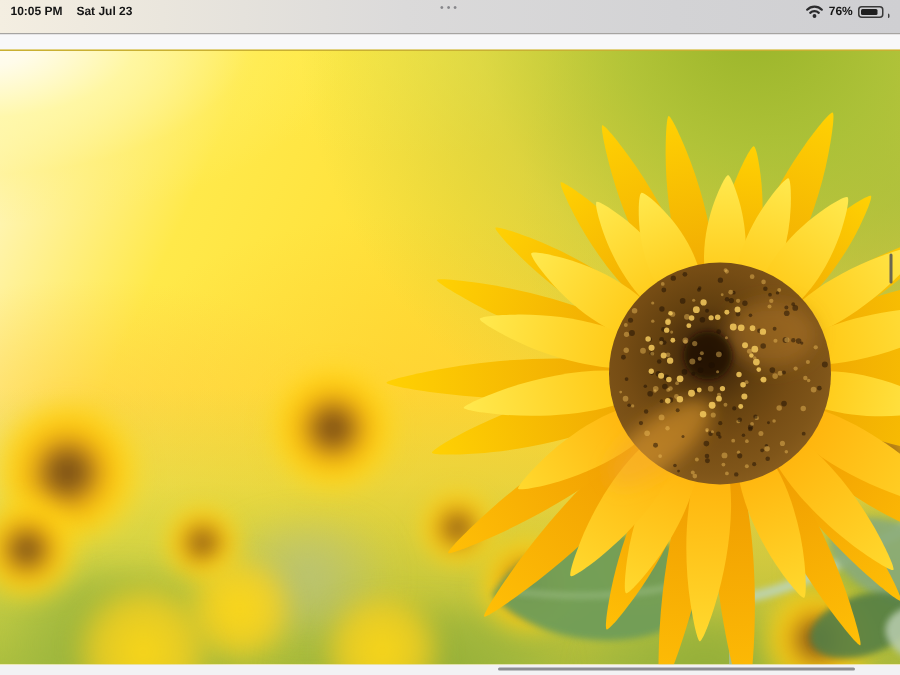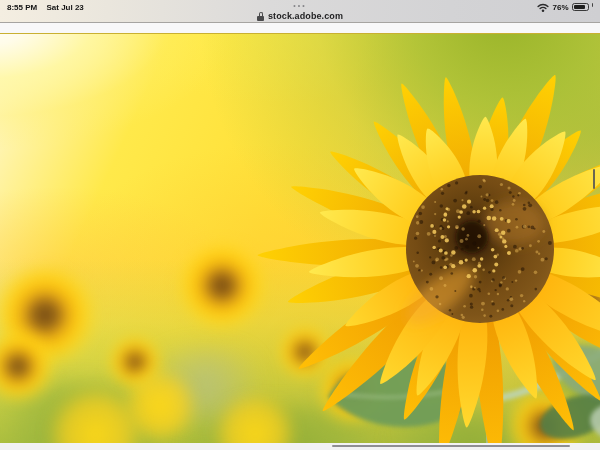--- a/index.html
+++ b/index.html
@@ -14,21 +14,21 @@
   .status-left .date{margin-left:7px;}
   .ellipsis{position:absolute;top:2px;left:0;right:0;text-align:center;font-size:7px;line-height:7px;
     color:#86868a;letter-spacing:2px;}
   .urlrow{position:absolute;top:10px;left:0;right:0;height:12px;display:flex;align-items:center;
     justify-content:center;gap:3px;}
   .domain{font-size:9px;font-weight:700;color:#232325;letter-spacing:.1px;}
   .lock{position:relative;width:8px;height:9px;display:inline-block;}
   .lock .shackle{position:absolute;top:0;left:2px;width:4px;height:4px;border:1px solid #49494b;
     border-bottom:none;border-radius:3px 3px 0 0;box-sizing:border-box;}
   .lock .lockbody{position:absolute;bottom:0;left:0.5px;width:7px;height:5px;background:#49494b;border-radius:1px;}
-  .status-right{position:absolute;right:7px;top:3px;display:flex;align-items:flex-start;gap:3px;}
+  .status-right{position:absolute;right:7px;top:3px;display:flex;align-items:flex-end;gap:3px;}
   .batt-text{font-size:8px;font-weight:700;color:#151515;}
   .battery{width:17px;height:8px;border:1px solid rgba(40,40,40,.9);border-radius:2.5px;
     position:relative;display:inline-block;box-sizing:border-box;}
   .battery .fill{position:absolute;left:1px;top:1px;bottom:1px;background:#1f1f1f;border-radius:1px;}
   .batt-tip{width:1.5px;height:3.5px;background:rgba(40,40,40,.85);border-radius:0 1.5px 1.5px 0;}
 
   
   .gap{position:absolute;top:23px;left:0;width:600px;height:10px;background:#f8f8f9;}
 
   
@@ -61,31 +61,24 @@
   .bottombar{position:absolute;top:443px;left:0;width:600px;height:7px;background:#f2f2f4;}
   .hscroll{position:absolute;left:332px;top:2px;width:238px;height:2px;background:#8e8e92;border-radius:1px;}
 </style>
 </head>
 <body>
 
 <div id="screen">
 
   <div class="topbar">
     <div class="status-left">
-      <span>8:55 PM</span>
+      <span>10:05 PM</span>
       <span class="date">Sat Jul 23</span>
     </div>
     <div class="ellipsis">•••</div>
-    <div class="urlrow">
-      <span class="lock">
-        <span class="shackle"></span>
-        <span class="lockbody"></span>
-      </span>
-      <span class="domain">stock.adobe.com</span>
-    </div>
     <div class="status-right">
       <svg viewBox="0 0 16 12" width="12" height="9">
         <path d="M1.5 4.6 A9.2 9.2 0 0 1 14.5 4.6" fill="none" stroke="#2b2b2d" stroke-width="2" stroke-linecap="round"></path>
         <path d="M4.2 7.4 A5.5 5.5 0 0 1 11.8 7.4" fill="none" stroke="#2b2b2d" stroke-width="2" stroke-linecap="round"></path>
         <circle cx="8" cy="10.2" r="1.7" fill="#2b2b2d"></circle>
       </svg>
       <span class="batt-text">76%</span>
       <span class="battery">
           <span class="fill" style="width: 76%;"></span>
         </span>

